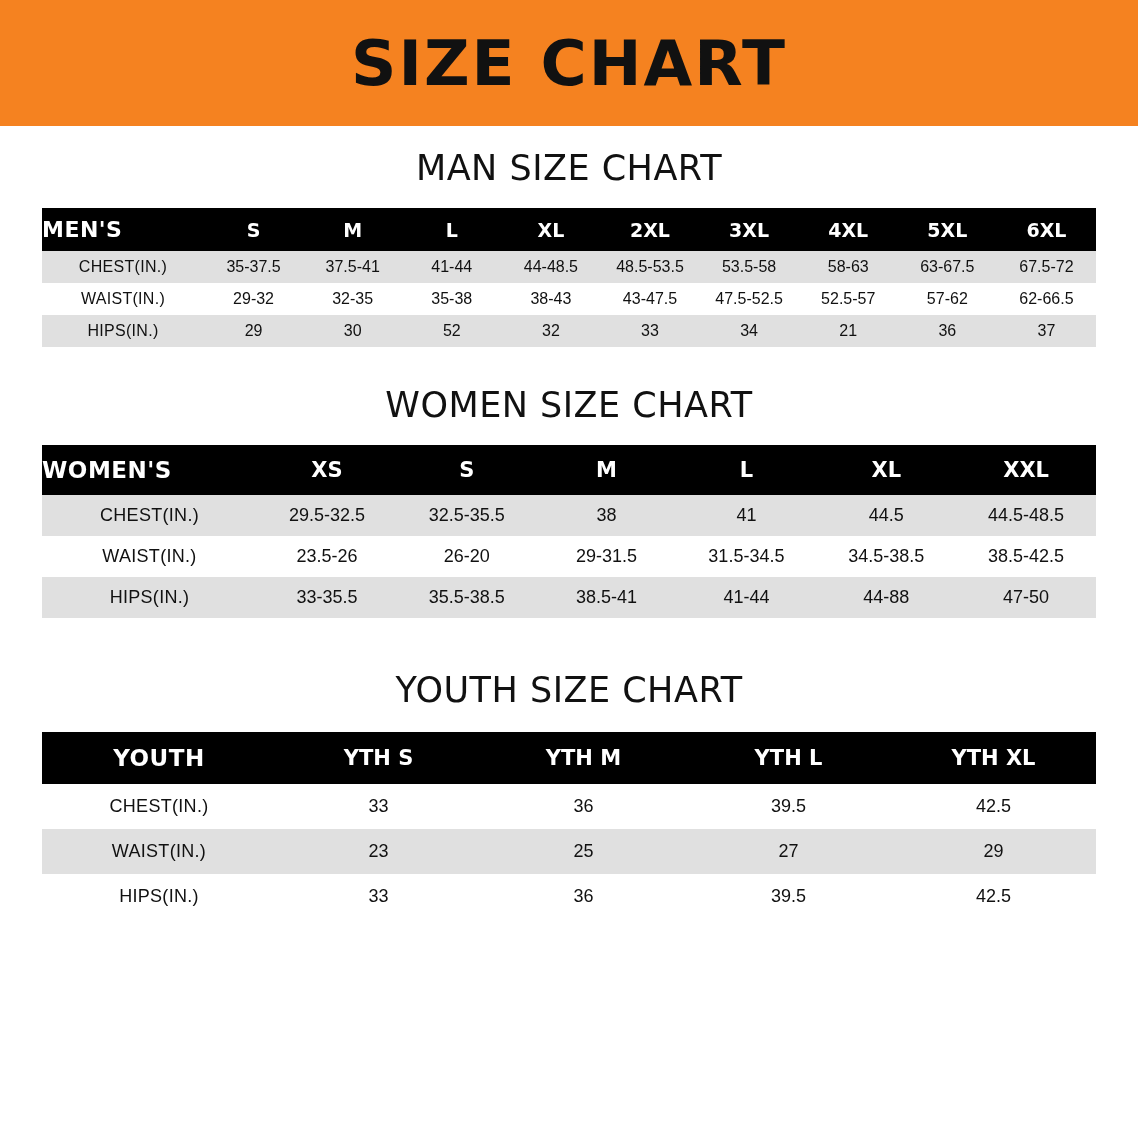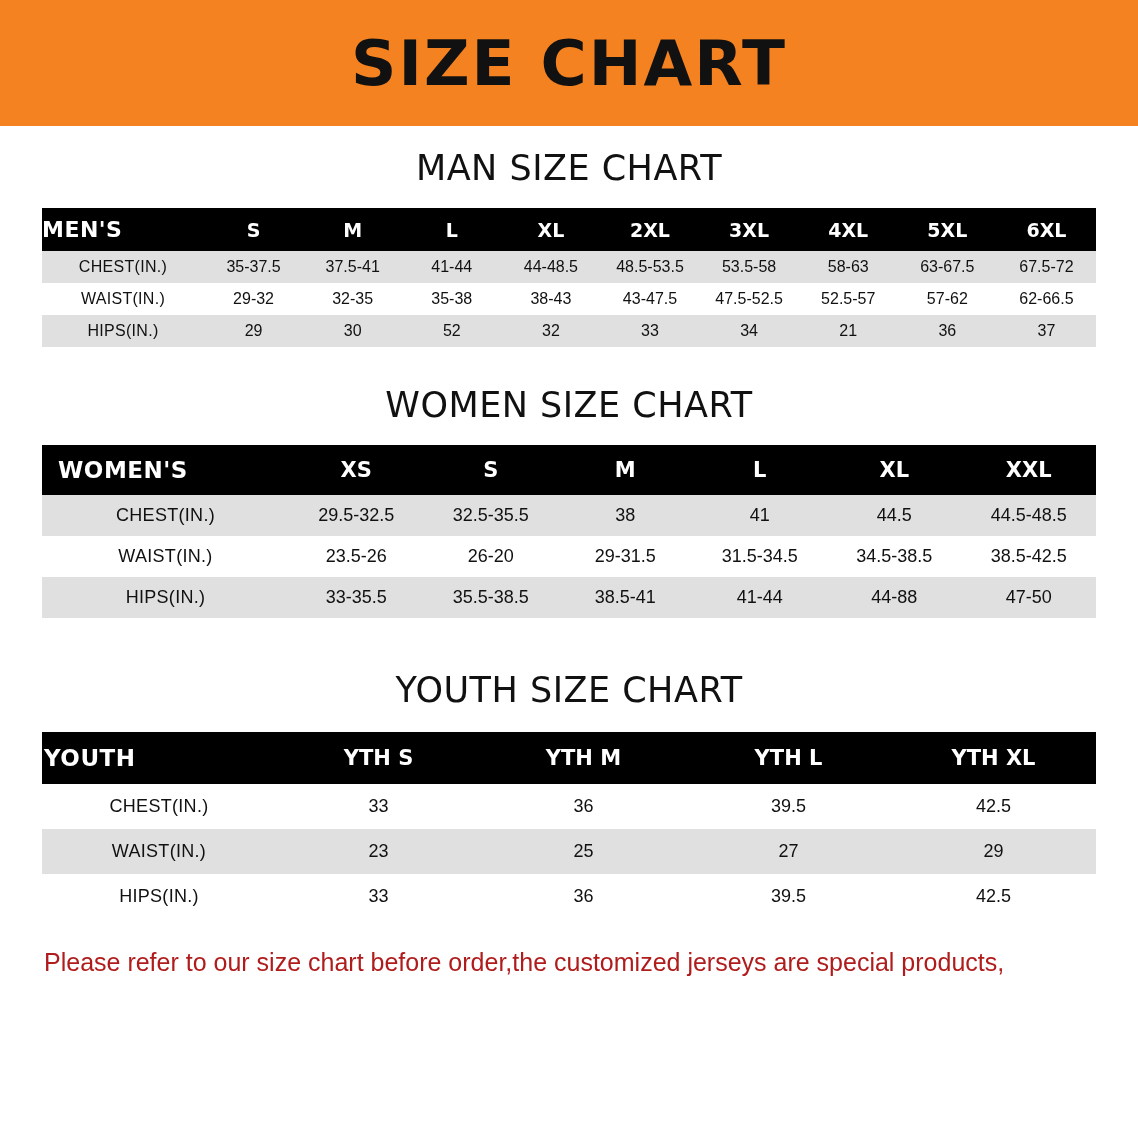--- a/index.html
+++ b/index.html
@@ -83,27 +83,27 @@
   }
   tbody tr.shade td { background: #e0e0e0; }
   tbody tr.plain td { background: #ffffff; }
 
   
   #men-table thead th.rowlabel { width: 160px; }
   #men-table tbody td { font-size: 16px; }
   #men-table tbody td.rowlabel { font-size: 16px; }
 
   
-  #women-table thead th { font-size: 21px; padding: 12px 16px; }
+  #women-table thead th { font-size: 21px; padding: 12px 0; }
   #women-table thead th.rowlabel { width: 215px; font-size: 23px; }
   #women-table tbody td { font-size: 18px; padding: 10px 2px; }
 
   
   #youth-table thead th { font-size: 21px; padding: 13px 2px; }
-  #youth-table thead th.rowlabel { width: 230px; font-size: 23px; }
+  #youth-table thead th.rowlabel { width: 230px; font-size: 23px; text-align: center; }
   #youth-table tbody td { font-size: 18px; padding: 12px 2px; }
 
   
   .note {
     margin: 26px 44px 0 44px;
     color: #b01c1c;
     font-size: 25px;
     line-height: 1.42;
     text-align: left;
   }
@@ -254,14 +254,13 @@
         <td>33</td>
         <td>36</td>
         <td>39.5</td>
         <td>42.5</td>
       </tr>
     </tbody>
   </table>
 </div>
 
 <div class="note">
-  <div>Please refer to our size chart before order,the customized jerseys are special products,</div>
 </div>
 
 </body></html>

